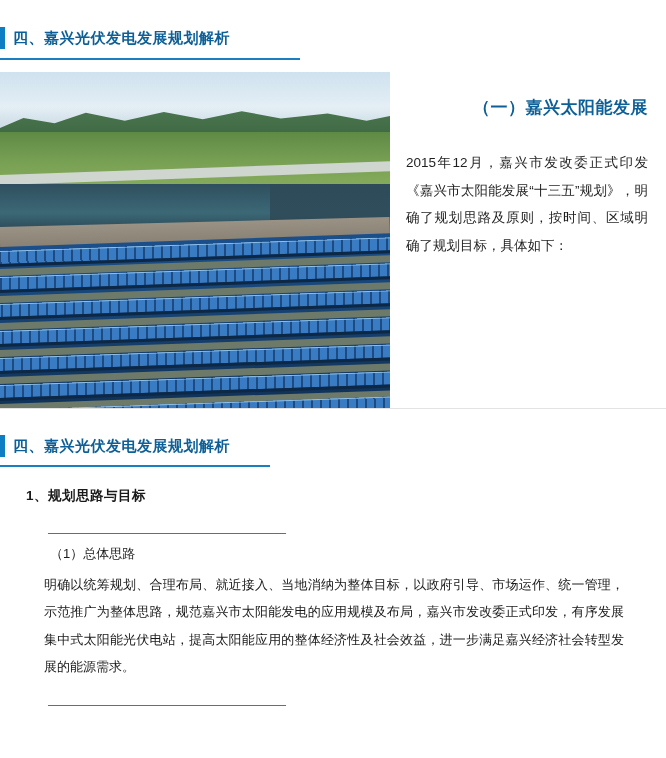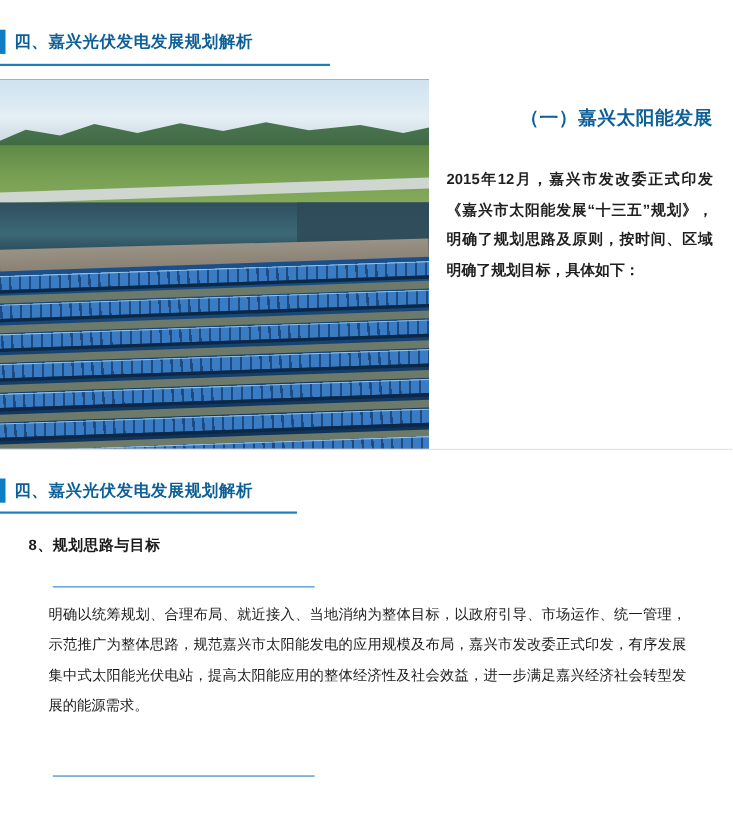--- a/index.html
+++ b/index.html
@@ -153,21 +153,20 @@
     line-height: 1.7;
     letter-spacing: 0.5px;
   }
   .s1-body {
     margin-top: 26px;
     font-size: 13.5px;
     line-height: 2.05;
     color: #1f1f1f;
     text-align: justify;
     text-align-last: left;
-    font-weight: bold;
   }
 
   
   .slide2 {
     position: relative;
     width: 666px;
     height: 350px;
     background: #ffffff;
     border-top: 1px solid #e3e3e3;
   }
@@ -279,24 +278,25 @@
   </section>
 
   <section class="slide2">
 
     <div class="slide2-header">
       <span class="header-bar"></span>
       <span class="header-title">四、嘉兴光伏发电发展规划解析</span>
     </div>
     <div class="s2-underline"></div>
 
-    <div class="s2-sub">8、规划思路与目标</div>
+    <div class="s2-sub">1、规划思路与目标</div>
     <div class="s2-divider"></div>
 
     <div class="s2-content">
+      <div class="s2-item-title">（1）总体思路</div>
       <div class="s2-para">明确以统筹规划、合理布局、就近接入、当地消纳为整体目标，以政府引导、市场运作、统一管理，示范推广为整体思路，规范嘉兴市太阳能发电的应用规模及布局，嘉兴市发改委正式印发，有序发展集中式太阳能光伏电站，提高太阳能应用的整体经济性及社会效益，进一步满足嘉兴经济社会转型发展的能源需求。</div>
     </div>
 
     <div class="s2-bottom-rule"></div>
 
   </section>
 
 </div>
 
 </body></html>

